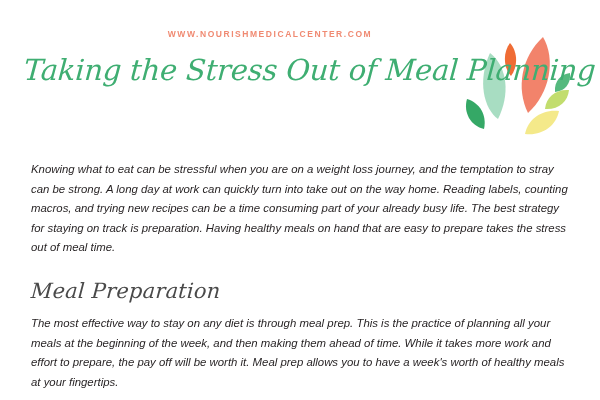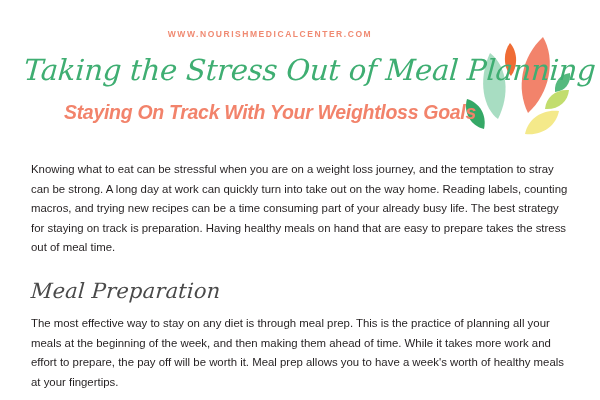--- a/index.html
+++ b/index.html
@@ -89,20 +89,21 @@
     width: 538px;
   }
 
   .para {
     font-family: "Liberation Sans", sans-serif;
     font-size: 11.4px;
     line-height: 19.6px;
     color: #231f20;
     text-align: left;
     margin: 0;
+    font-style: italic;
   }
 
   .para + .section-heading {
     margin-top: 18px;
   }
 
   .section-heading {
     font-family: "DejaVu Serif", serif;
     font-style: italic;
     font-weight: 400;
@@ -150,21 +151,20 @@
       </g>
 
       <g>
         <path d="M101 78 C98 93, 84 103, 67 101 C70 86, 84 76, 101 78 Z" fill="#f4e98a"></path>
       </g>
     </svg>
   </div>
 
   <div class="title-main">Taking the Stress Out of Meal Planning &amp;</div>
 
-  <div class="title-sub">Staying On Track With Your Weightloss Goals</div>
 
   <div class="article">
     <p class="para">Knowing what to eat can be stressful when you are on a weight loss journey, and the temptation to stray can be strong. A long day at work can quickly turn into take out on the way home. Reading labels, counting macros, and trying new recipes can be a time consuming part of your already busy life. The best strategy for staying on track is preparation. Having healthy meals on hand that are easy to prepare takes the stress out of meal time.</p>
 
     <h2 class="section-heading">Meal Preparation</h2>
 
     <p class="para">The most effective way to stay on any diet is through meal prep. This is the practice of planning all your meals at the beginning of the week, and then making them ahead of time. While it takes more work and effort to prepare, the pay off will be worth it. Meal prep allows you to have a week's worth of healthy meals at your fingertips.</p>
   </div>
 
 </div>

